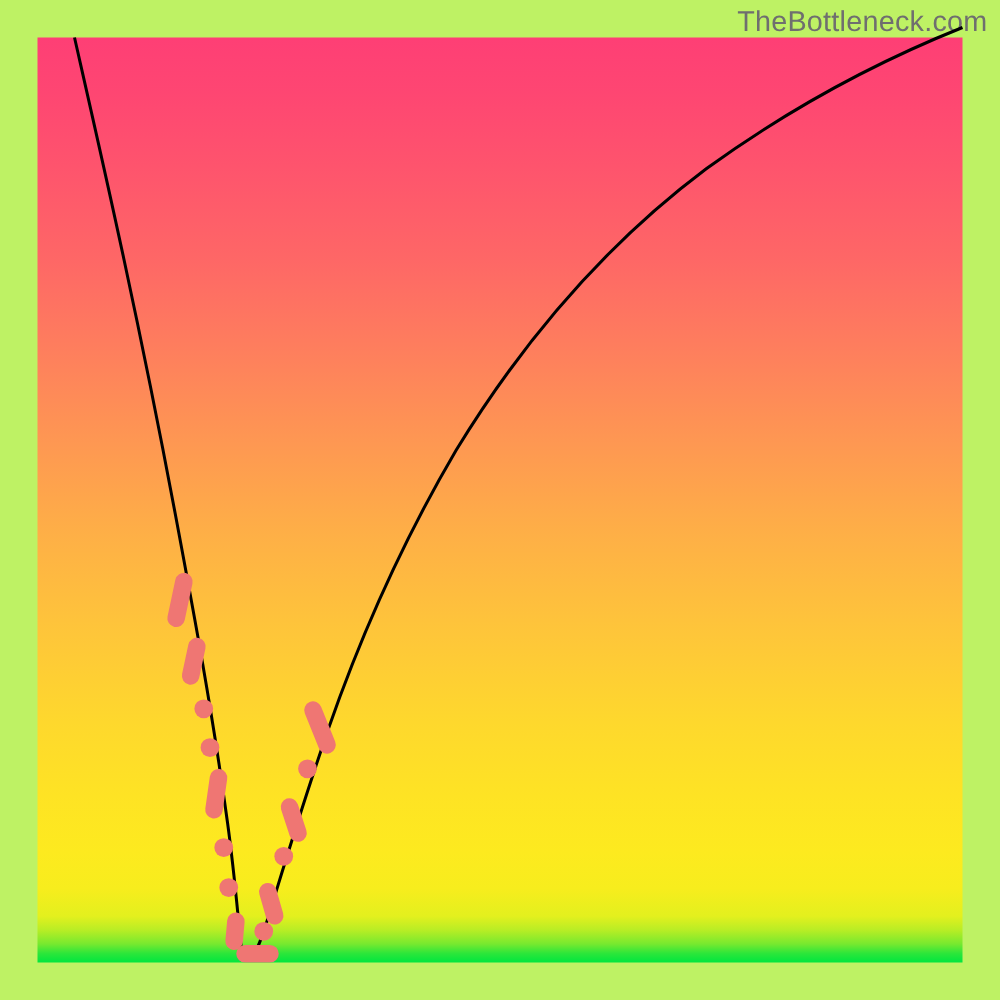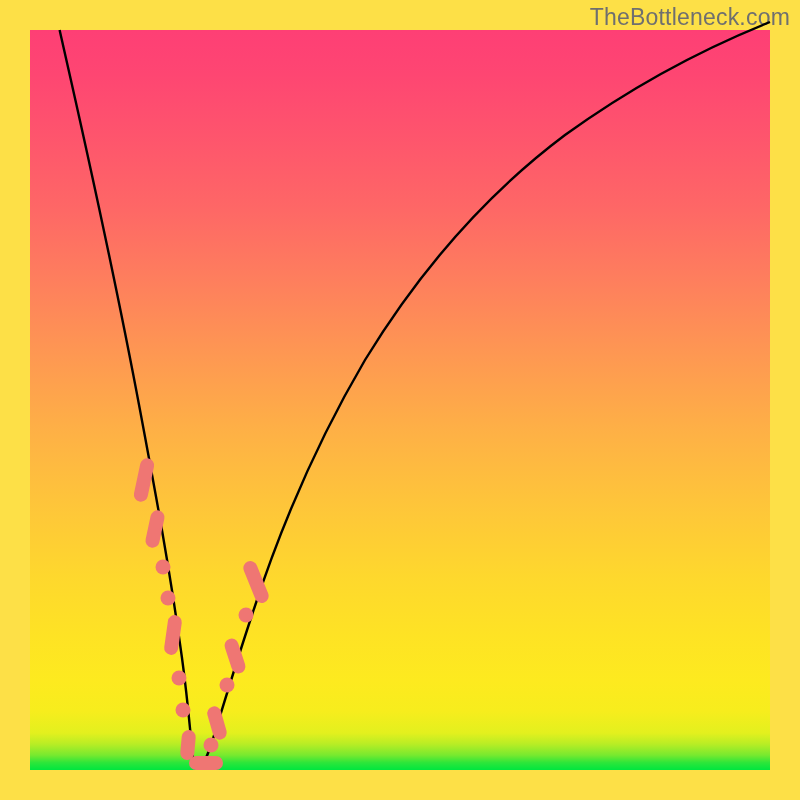--- a/index.html
+++ b/index.html
@@ -10,21 +10,21 @@
     overflow: hidden;
     background: #000;
     font-family: Arial, Helvetica, sans-serif;
   }
   .frame {
     position: absolute;
     left: 0;
     top: 0;
     width: 800px;
     height: 800px;
-    background: #fde047;
+    background: #bef264;
     text-align: right;
   }
   .plot-area {
     position: absolute;
     left: 30px;
     top: 30px;
     width: 740px;
     height: 740px;
     
     background: linear-gradient(

